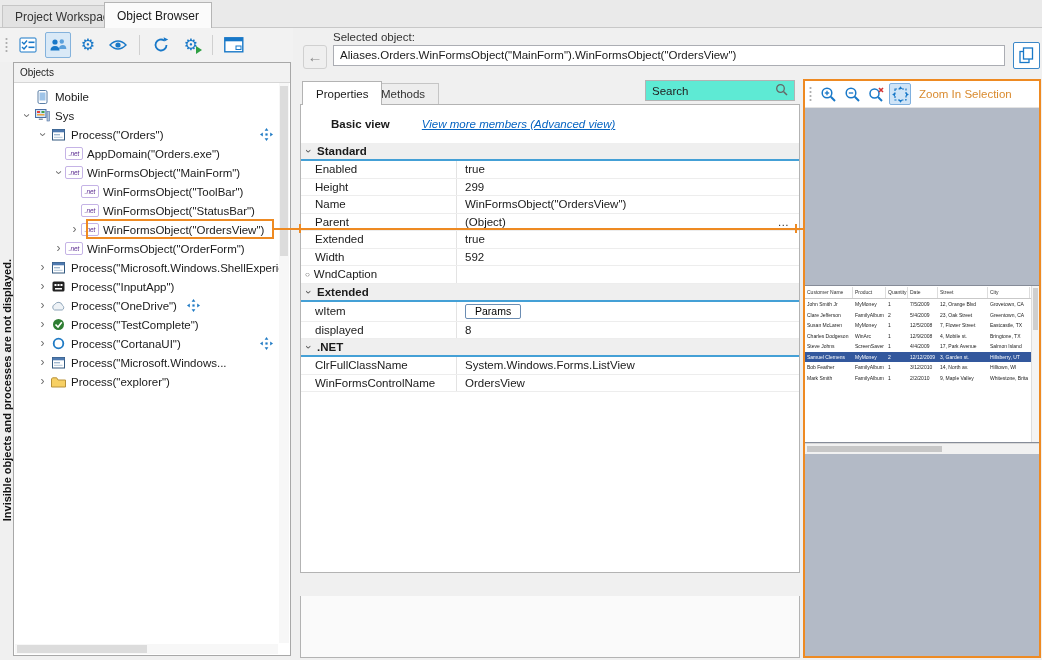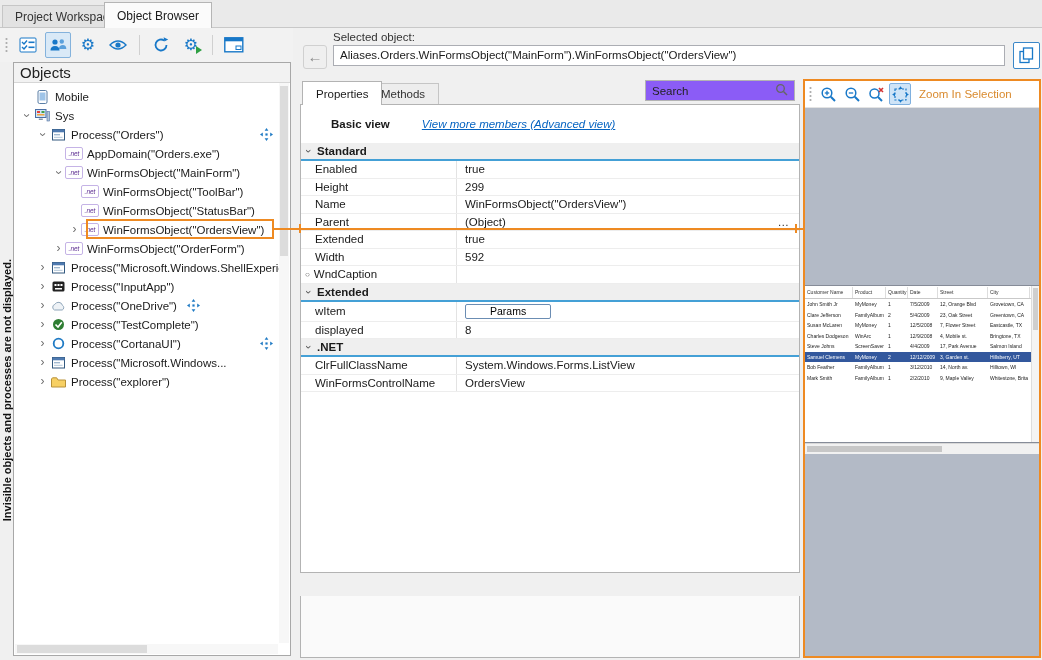--- a/index.html
+++ b/index.html
@@ -20,21 +20,21 @@
   .grip{display:flex;align-items:center;margin-right:2px;}
   .gear-glyph{color:#1878c8;font-size:16px;line-height:16px;position:relative;display:inline-block;}
   .run-tri{position:absolute;right:-4px;bottom:-1px;width:0;height:0;border-left:6px solid #2ea043;border-top:4px solid transparent;border-bottom:4px solid transparent;}
 
   
   .vnote{position:absolute;left:0;top:150px;width:13px;height:480px;display:flex;align-items:center;justify-content:center;}
   .vnote span{writing-mode:vertical-rl;transform:rotate(180deg);white-space:nowrap;font-size:11px;font-weight:bold;color:#111;}
 
   
   .objects-panel{position:absolute;left:13px;top:62px;width:278px;height:594px;background:#fff;border:1px solid #a8a8a8;box-sizing:border-box;}
-  .objects-header{height:19px;background:#f2f2f2;border-bottom:1px solid #d6d6d6;font-size:15px;line-height:19px;padding-left:6px;color:#222;}
+  .objects-header{height:19px;background:#f2f2f2;border-bottom:1px solid #d6d6d6;font-size:10px;line-height:19px;padding-left:6px;color:#222;}
   .tree{position:absolute;left:0;top:20px;right:11px;bottom:11px;overflow:hidden;padding-top:4px;}
   .tree-row{display:flex;align-items:center;height:19px;white-space:nowrap;overflow:hidden;font-size:11.5px;}
   .expander{flex:none;width:13px;color:#6f6f6f;font-size:12px;text-align:center;line-height:17px;display:inline-block;}
   .expander.open{transform:rotate(90deg);}
   .tree-icon{flex:none;width:18px;display:flex;justify-content:center;align-items:center;margin-right:4px;}
   .net-badge{display:inline-block;width:16px;height:11px;border:1px solid #c5b3e6;background:#fff;color:#5c2d91;font-size:6.5px;font-style:italic;line-height:11px;text-align:center;border-radius:2px;}
   .tree-extra{flex:none;margin-left:10px;display:flex;align-items:center;}
   .tree-extra.end{margin-left:auto;margin-right:6px;}
   .obj-vscroll{position:absolute;right:1px;top:20px;bottom:12px;width:10px;background:#f7f7f7;}
   .obj-vthumb{position:absolute;left:1px;top:3px;width:8px;height:170px;background:#dcdcdc;}
@@ -44,37 +44,37 @@
   
   .back-btn{position:absolute;left:303px;top:45px;width:24px;height:24px;background:#efefef;border:1px solid #d0d0d0;border-radius:3px;color:#8a8a8a;font-size:15px;line-height:22px;text-align:center;}
   .sel-label{position:absolute;left:333px;top:31px;font-size:11.5px;color:#333;}
   .sel-field{position:absolute;left:333px;top:45px;width:672px;height:21px;background:#fff;border:1px solid #abadb3;box-sizing:border-box;font-size:11.5px;line-height:19px;padding:0 6px;white-space:nowrap;overflow:hidden;}
   .copy-btn{position:absolute;left:1013px;top:42px;width:27px;height:27px;background:#fff;border:1px solid #3a87c8;border-radius:2px;display:flex;align-items:center;justify-content:center;}
 
   
   .ptab{position:absolute;padding:0 13px;font-size:11.5px;display:flex;align-items:center;box-sizing:border-box;}
   .ptab.active{left:302px;top:81px;height:24px;background:#fff;border:1px solid #b3b3b3;border-bottom:none;z-index:3;}
   .ptab.inactive{left:367px;top:83px;height:22px;background:#ededed;border:1px solid #c5c5c5;color:#333;}
-  .search-box{position:absolute;left:645px;top:80px;width:150px;height:21px;background:#8b5cf6;border:1px solid #b3b3b3;box-sizing:border-box;display:flex;align-items:center;justify-content:space-between;padding:0 6px;font-size:11.5px;color:#222;}
+  .search-box{position:absolute;left:645px;top:80px;width:150px;height:21px;background:#5eead4;border:1px solid #b3b3b3;box-sizing:border-box;display:flex;align-items:center;justify-content:space-between;padding:0 6px;font-size:11.5px;color:#222;}
 
   
   .content-box{position:absolute;left:300px;top:104px;width:500px;height:469px;background:#fff;border:1px solid #b3b3b3;box-sizing:border-box;z-index:1;}
   .basicview-row{height:38px;display:flex;align-items:center;padding-left:10px;box-sizing:border-box;}
   .basicview-label{font-weight:bold;font-size:11.5px;margin-right:32px;margin-left:20px;}
   .adv-link{color:#0563c1;text-decoration:underline;font-size:11.5px;font-style:italic;}
   .sec-header{height:18px;background:#efefef;border-bottom:2px solid #44a0d6;display:flex;align-items:center;box-sizing:border-box;font-size:11.5px;}
   .sec-chev{width:16px;text-align:center;color:#555;font-size:11px;display:inline-block;transform:rotate(90deg);}
   .sec-title{font-weight:bold;}
   .prop-row{display:flex;height:17.5px;border-bottom:1px solid #ededed;box-sizing:border-box;font-size:11.5px;align-items:center;}
   .prop-row.tall{height:20px;}
   .prop-name{width:155px;flex:none;padding-left:14px;box-sizing:border-box;display:flex;align-items:center;overflow:hidden;white-space:nowrap;}
   .prop-name .bullet{margin-left:-10px;margin-right:4px;font-size:8px;color:#555;}
   .prop-value{flex:1;border-left:1px solid #e3e3e3;padding-left:8px;display:flex;align-items:center;height:100%;overflow:hidden;white-space:nowrap;}
   .ellipsis-btn{margin-left:auto;padding-right:10px;color:#333;}
-  .params-btn{font-size:10.5px;height:15px;line-height:13px;padding:0 24px;border:1px solid #6b8db3;background:#fff;border-radius:2px;}
+  .params-btn{font-size:10.5px;height:15px;line-height:13px;padding:0 9px;border:1px solid #6b8db3;background:#fff;border-radius:2px;}
 
   
   .desc-header{position:absolute;left:300px;top:577px;width:500px;height:19px;background:#efefef;border:1px solid #b3b3b3;box-sizing:border-box;font-size:11.5px;line-height:17px;padding-left:8px;}
   .desc-body{position:absolute;left:300px;top:596px;width:500px;height:62px;background:#fafafa;border:1px solid #b3b3b3;border-top:none;box-sizing:border-box;}
 
   
   .preview{position:absolute;left:803px;top:79px;width:238px;height:579px;border:2px solid #ee8a22;box-sizing:border-box;background:#b3bac6;}
   .pv-toolbar{position:absolute;left:0;top:0;width:234px;height:27px;background:#fff;display:flex;align-items:center;gap:2px;padding-left:3px;box-sizing:border-box;border-bottom:1px solid #e3e3e3;}
   .pv-btn{width:22px;height:22px;display:flex;align-items:center;justify-content:center;border:1px solid transparent;border-radius:2px;}
   .pv-btn.selected{background:#cfe4f7;border-color:#7fb0df;}

